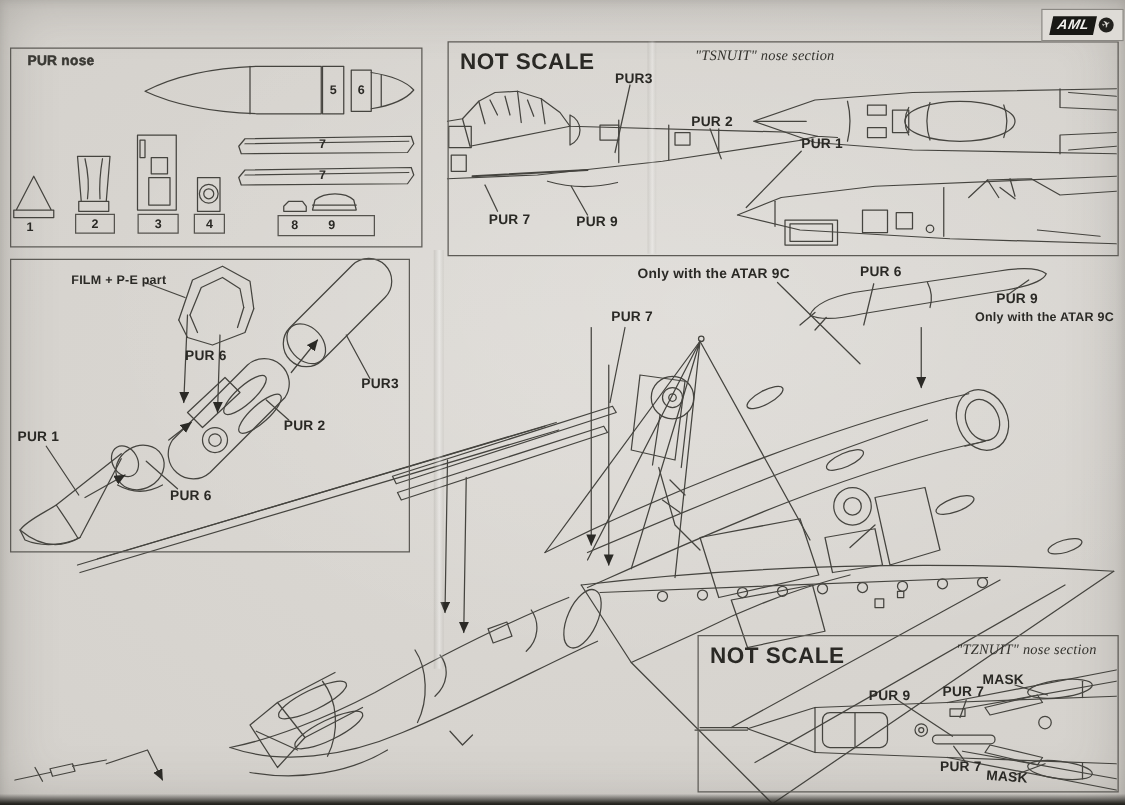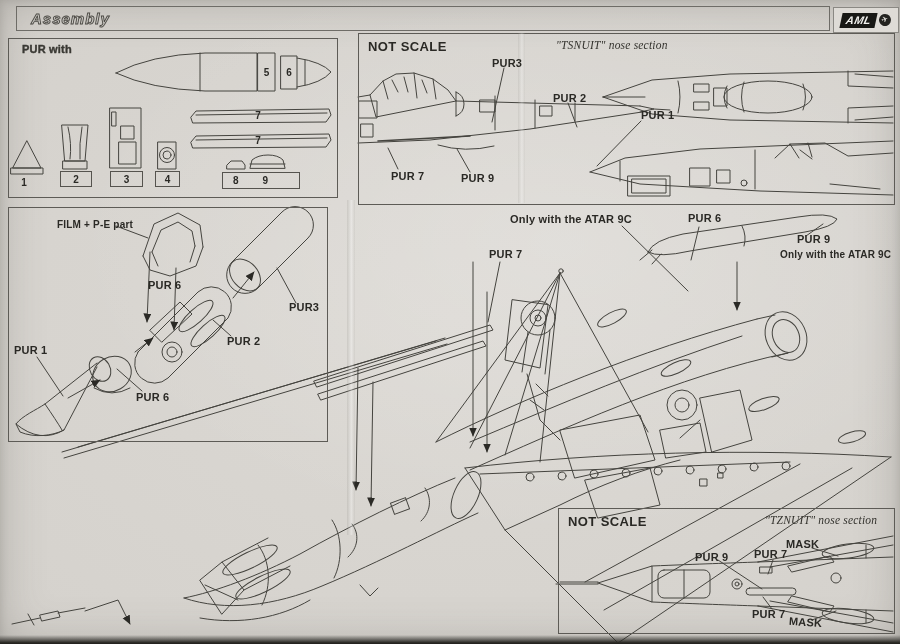--- a/index.html
+++ b/index.html
@@ -7,21 +7,21 @@
     position:relative;width:900px;height:644px;overflow:hidden;
     background:
       radial-gradient(ellipse 700px 420px at 62% 38%, rgba(255,255,255,.20), rgba(255,255,255,0) 70%),
       radial-gradient(ellipse 900px 600px at 50% 50%, #dbd8d3 0%, #d5d2cd 70%, #c9c6c1 100%);
     box-shadow: inset 0 0 45px rgba(88,85,78,.30), inset 0 0 8px rgba(70,68,62,.18);
     font-family:"Liberation Sans", sans-serif;
   }
   .box{position:absolute;border:1px solid #5d5b56;background:transparent;}
   .lbl{position:absolute;font:700 11px "Liberation Sans",sans-serif;color:#2a2925;white-space:nowrap;letter-spacing:.2px;}
   .lbl.sm{font-size:10px;}
-  .lbl.big{font-size:13px;letter-spacing:.4px;}
+  .lbl.big{font-size:18px;letter-spacing:.4px;}
   .lbl.it{font:italic 400 11.5px "Liberation Serif", serif;color:#33322d;letter-spacing:.2px;}
   .numtag{position:absolute;display:flex;align-items:center;justify-content:center;
     font:700 10px "Liberation Sans",sans-serif;color:#2a2925;}
   .numtag.boxed{border:1px solid #55534e;}
   #assembly-box{position:absolute;left:16px;top:6px;width:812px;height:23px;border:1px solid #6e6c67;}
   #assembly-title{
     position:absolute;left:14px;top:3px;
     font:italic 700 15px "Liberation Sans",sans-serif;letter-spacing:1px;
     color:#c9c7c2;-webkit-text-stroke:.9px #4c4a45;text-shadow:0 0 1px rgba(70,68,62,.4);
   }
@@ -289,33 +289,30 @@
         <path d="M812,620 L836,611"></path>
       </g>
     </g>
   </svg>
 
   <div class="box" style="left:8px;top:38px;width:328px;height:158px;"></div>
   <div class="box" style="left:358px;top:33px;width:535px;height:170px;"></div>
   <div class="box" style="left:8px;top:207px;width:318px;height:233px;"></div>
   <div class="box" style="left:558px;top:508px;width:335px;height:124px;"></div>
 
-  <div id="assembly-box">
-    <span id="assembly-title">Assembly</span>
-  </div>
   <div id="brand">
     <span class="plate">AML</span>
     <span class="emblem">✈</span>
   </div>
 
   <div class="crease" id="crease1"></div>
   <div class="crease" id="crease2"></div>
   <div id="scan-edge"></div>
 
-  <span class="lbl" style="left:22px;top:43px;color:#3a3934;-webkit-text-stroke:.4px #3a3934;">PUR with</span>
+  <span class="lbl" style="left:22px;top:43px;color:#3a3934;-webkit-text-stroke:.4px #3a3934;">PUR nose</span>
   <span class="numtag" style="left:16px;top:176px;width:16px;height:13px;">1</span>
   <span class="numtag boxed" style="left:60px;top:171px;width:30px;height:14px;">2</span>
   <span class="numtag boxed" style="left:110px;top:171px;width:31px;height:14px;">3</span>
   <span class="numtag boxed" style="left:155px;top:171px;width:23px;height:14px;">4</span>
   <span class="numtag" style="left:258px;top:62px;width:17px;height:20px;">5</span>
   <span class="numtag" style="left:281px;top:62px;width:16px;height:20px;">6</span>
   <span class="numtag" style="left:248px;top:109px;width:20px;height:12px;">7</span>
   <span class="numtag" style="left:248px;top:134px;width:20px;height:12px;">7</span>
   <span class="numtag boxed" style="left:222px;top:172px;width:66px;height:15px;justify-content:flex-start;padding-left:10px;gap:24px;">
     <span>8</span>

